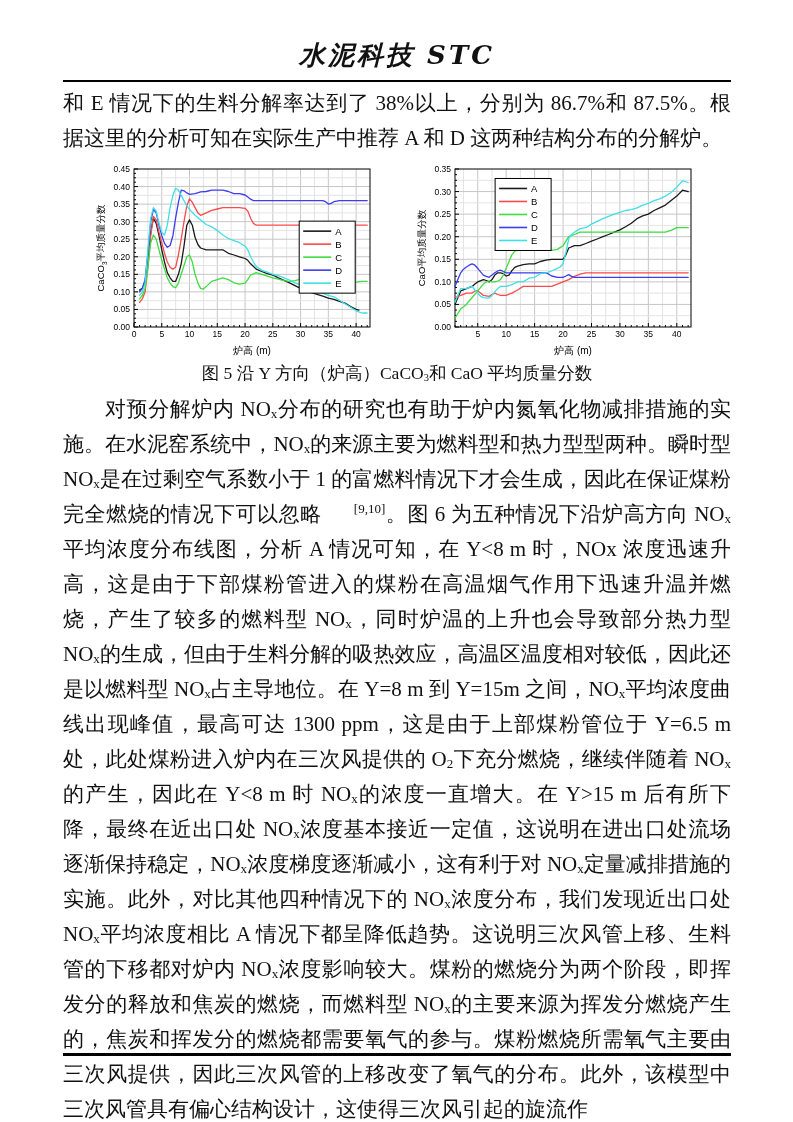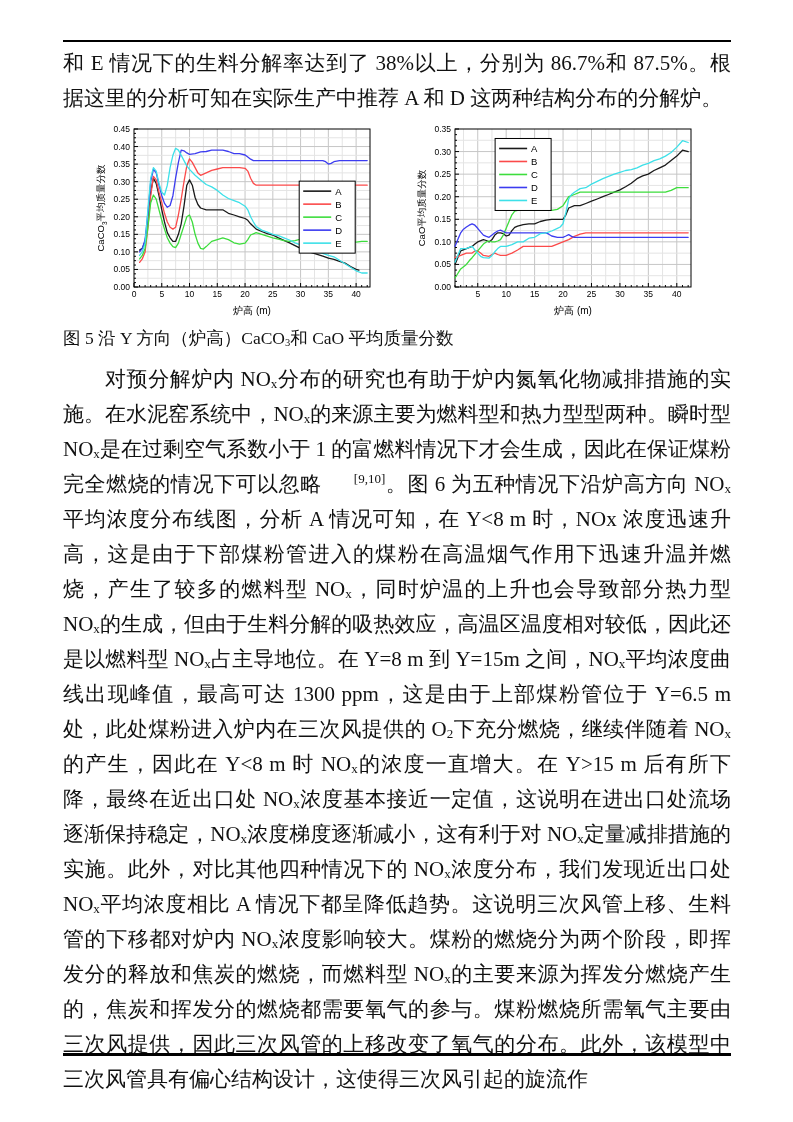--- a/index.html
+++ b/index.html
@@ -33,22 +33,23 @@
   }
   .para-indent{text-indent:2em;}
   .body-text sub{font-size:0.62em;vertical-align:-0.18em;line-height:0;}
   .body-text sup{font-size:0.62em;vertical-align:super;line-height:0;margin-left:32px;}
   .figure-row{
     display:flex;justify-content:center;align-items:flex-start;
     gap:36px;margin:6px 0 0 0;
   }
   .figure-row svg{display:block;background:#fff;}
   .figure-caption{
+    text-align:center;
     font-size:17.5px;
-    line-height:37px;
+    line-height:26px;
     margin:2px 0 1px 0;
     font-family:"Liberation Serif","DejaVu Serif",serif;
   }
   .figure-caption sub{font-size:0.6em;vertical-align:-0.15em;}
   .page-footer{
     position:absolute;left:63px;right:62px;top:1053px;
   }
   .footer-rule{height:3px;background:#000;}
   .footer-row{
     position:relative;
@@ -57,20 +58,21 @@
   }
   .footer-page{ text-align:center; }
   .footer-issue{ position:absolute; right:2px; top:0; }
   svg text{font-family:"Liberation Sans","DejaVu Sans",sans-serif;fill:#000;}
 </style>
 </head>
 <body>
 
 <div class="page">
 
+  <div class="journal-title">水泥科技 STC</div>
   <div class="header-rule"></div>
 
   <p class="body-text">和 E 情况下的生料分解率达到了 38%以上，分别为 86.7%和 87.5%。根据这里的分析可知在实际生产中推荐 A 和 D 这两种结构分布的分解炉。</p>
 
   <div class="figure-row">
     <svg width="285" height="196" viewBox="0 0 285 196">
         <rect x="0" y="0" width="285" height="196" fill="#ffffff"></rect>
         <g>
           <line x1="53.88235294117647" y1="7" x2="53.88235294117647" y2="165" stroke="#e4e4e4" stroke-width="1"></line>
           <line x1="67.76470588235294" y1="7" x2="67.76470588235294" y2="165" stroke="#c6c6c6" stroke-width="1"></line>

